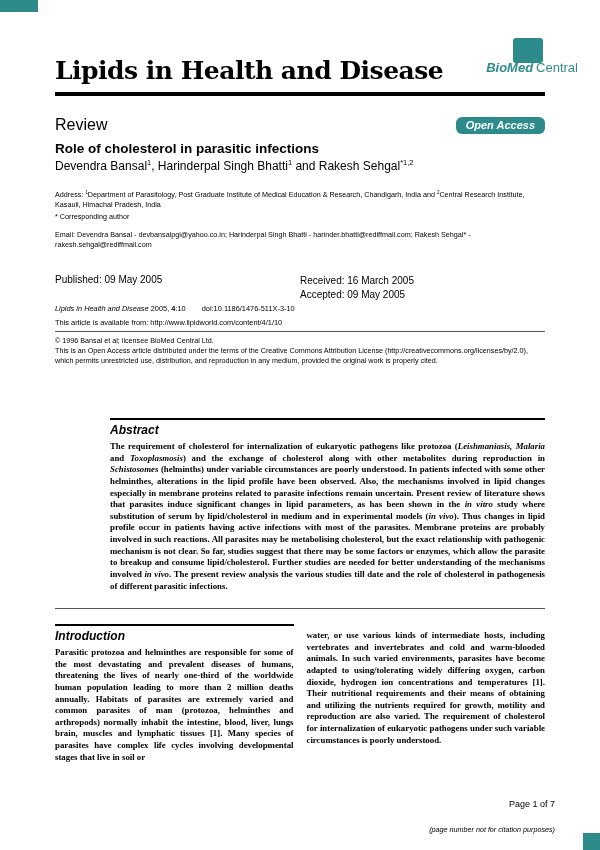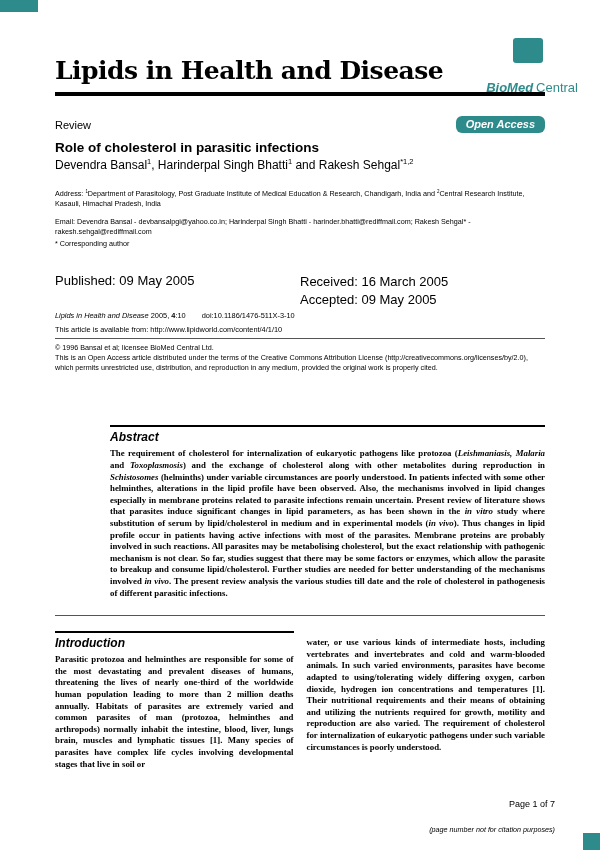--- a/index.html
+++ b/index.html
@@ -8,41 +8,41 @@
   body { font-family: "Liberation Sans", sans-serif; color: #000; }
   .page { position: relative; width: 600px; height: 850px; background: #fff; overflow: hidden; margin: 0 auto; }
   .content { padding: 56px 55px 0 55px; }
 
   
   .deco { position: absolute; background: var(--accent, #2e8b8b); }
   .deco-tl { top: 0; left: 0; width: 38px; height: 12px; }
   .deco-tr { top: 38px; right: 57px; width: 30px; height: 25px; border-radius: 3px; }
   .deco-br { bottom: 0; right: 0; width: 17px; height: 17px; }
 
-  .logo-wordmark { position: absolute; top: 80px; right: 22px; font-size: 13px; color: var(--accent, #2e8b8b); white-space: nowrap; }
+  .logo-wordmark { position: absolute; top: 60px; right: 22px; font-size: 13px; color: var(--accent, #2e8b8b); white-space: nowrap; }
   .logo-biomed { font-weight: bold; font-style: italic; }
   .logo-central { margin-left: 3px; }
 
   .journal-title { font-family: "DejaVu Serif", serif; font-weight: 800; font-size: 25px; letter-spacing: -0.5px; }
   .masthead-rule { height: 4px; background: #000; margin-top: 7px; }
 
   .review-row { display: flex; justify-content: space-between; align-items: center; margin-top: 20px; }
-  .review-label { font-size: 11px; }
+  .review-label { font-size: 16px; }
   .open-access-badge { background: var(--accent, #2e8b8b); color: #fff; font-weight: bold; font-style: italic; font-size: 11px; padding: 2px 10px 3px; border-radius: 6px; }
 
   .article-title { font-size: 13.5px; font-weight: bold; margin-top: 7px; }
   .authors { font-size: 12px; margin-top: 3px; }
   sup { font-size: 62%; vertical-align: super; line-height: 0; }
 
   .meta { font-size: 7.2px; line-height: 1.4; }
   .address-block { margin-top: 17px; }
   .email-block { margin-top: 8px; }
   .corresponding { margin-top: 2px; }
 
-  .pub-row { display: flex; margin-top: 24px; font-size: 13px; }
+  .pub-row { display: flex; margin-top: 24px; font-size: 10px; }
   .pub-left { flex: 1; }
   .pub-right { width: 245px; line-height: 1.35; }
 
   .citation-line { font-size: 7.4px; margin-top: 3px; }
   .citation-journal { font-style: italic; }
   .citation-volume { font-weight: bold; }
   .doi { margin-left: 16px; }
   .available-line { font-size: 7.4px; margin-top: 5px; }
 
   .hairline { height: 1px; background: #555; margin-top: 4px; }
@@ -84,22 +84,22 @@
     <div class="review-row">
       <span class="review-label">Review</span>
       <span class="open-access-badge">Open Access</span>
     </div>
 
     <h2 class="article-title">Role of cholesterol in parasitic infections</h2>
     <div class="authors"><span>Devendra Bansal</span><sup>1</sup><span>, Harinderpal Singh Bhatti</span><sup>1</sup><span> and Rakesh Sehgal</span><sup>*1,2</sup></div>
 
     <p class="meta address-block"><span>Address: </span><sup>1</sup><span>Department of Parasitology, Post Graduate Institute of Medical Education &amp; Research, Chandigarh, India and </span><sup>2</sup><span>Central Research Institute, Kasauli, Himachal Pradesh, India</span></p>
 
+    <p class="meta corresponding">* Corresponding author</p>
     <p class="meta email-block">Email: Devendra Bansal - devbansalpgi@yahoo.co.in; Harinderpal Singh Bhatti - harinder.bhatti@rediffmail.com; Rakesh Sehgal* - rakesh.sehgal@rediffmail.com</p>
-    <p class="meta corresponding">* Corresponding author</p>
 
     <div class="pub-row">
       <span class="pub-left">Published: 09 May 2005</span>
       <span class="pub-right">
         <div>Received: 16 March 2005</div>
         <div>Accepted: 09 May 2005</div>
       </span>
     </div>
 
     <p class="citation-line">

